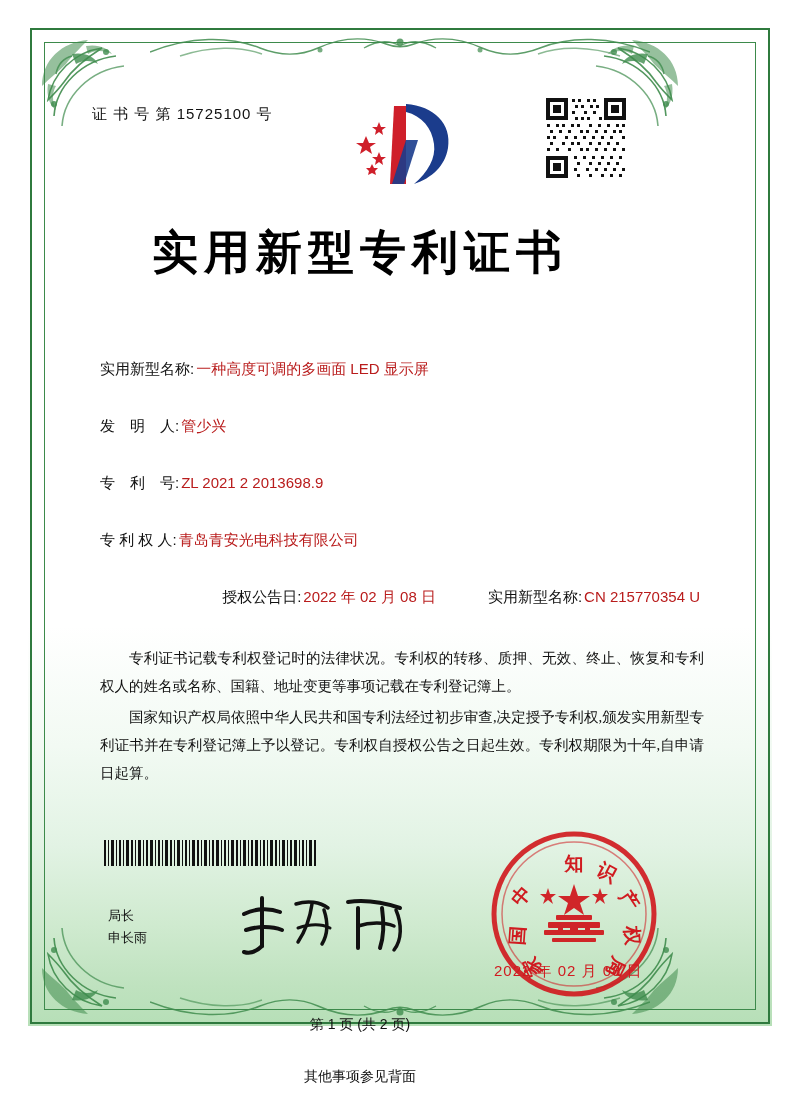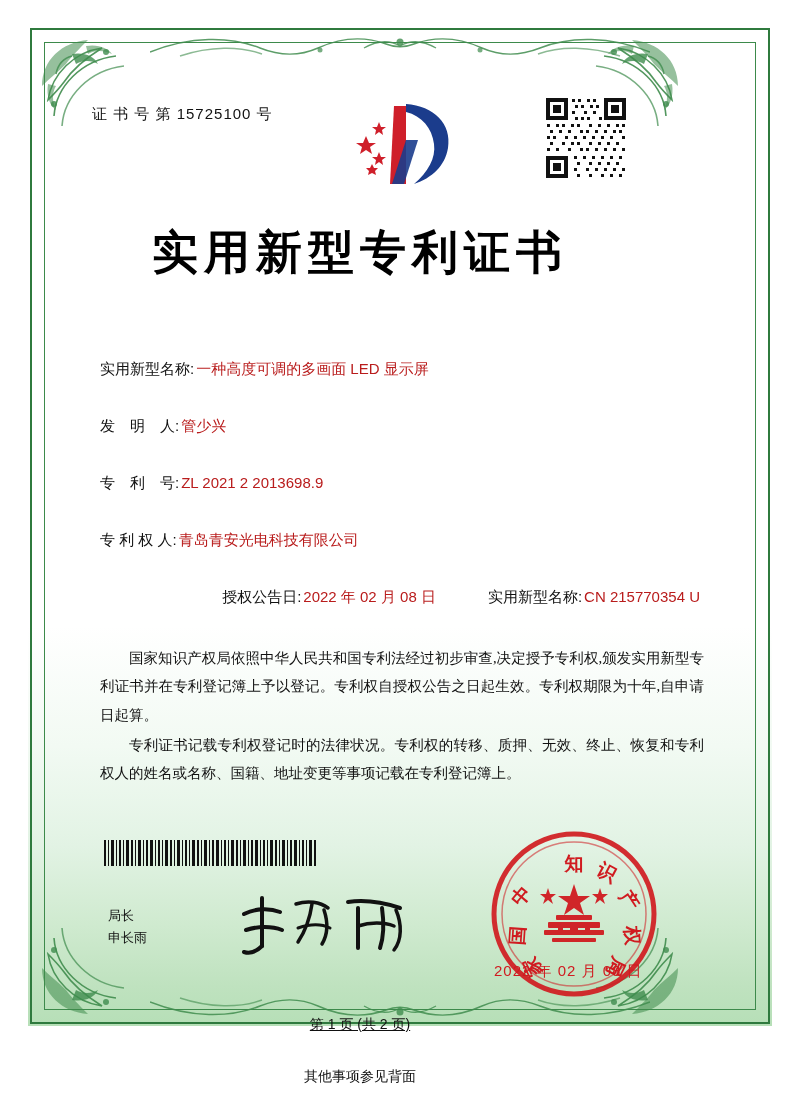--- a/index.html
+++ b/index.html
@@ -211,21 +211,20 @@
 
   
   .page-no {
     position: absolute;
     left: 0; right: 0;
     top: 1016px;
     text-align: center;
     font-size: 14px;
     color: #111;
     font-family: "Liberation Sans", sans-serif;
-    text-decoration: underline;
   }
   .footer-note {
     position: absolute;
     left: 0; right: 0;
     top: 1068px;
     text-align: center;
     font-size: 14px;
     color: #111;
     font-family: "Liberation Sans", sans-serif;
   }
@@ -460,22 +459,22 @@
     <div class="field-row spread">
       <span class="field-label">授权公告日:</span>
       <span class="field-value">2022 年 02 月 08 日</span>
       <span class="field-gap"></span>
       <span class="field-label">实用新型名称:</span>
       <span class="field-value">CN 215770354 U</span>
     </div>
   </div>
 
   <div class="paras">
+    <p>专利证书记载专利权登记时的法律状况。专利权的转移、质押、无效、终止、恢复和专利权人的姓名或名称、国籍、地址变更等事项记载在专利登记簿上。</p>
     <p>国家知识产权局依照中华人民共和国专利法经过初步审查,决定授予专利权,颁发实用新型专利证书并在专利登记簿上予以登记。专利权自授权公告之日起生效。专利权期限为十年,自申请日起算。</p>
-    <p>专利证书记载专利权登记时的法律状况。专利权的转移、质押、无效、终止、恢复和专利权人的姓名或名称、国籍、地址变更等事项记载在专利登记簿上。</p>
   </div>
 
   <div class="barcode">
     <svg viewBox="0 0 212 26" width="212" height="26" shape-rendering="crispEdges">
       <rect width="212" height="26" fill="#ffffff" opacity="0"></rect>
       <g fill="#111111">
         <rect x="0" y="0" width="2" height="26"></rect>
           <rect x="4" y="0" width="1" height="26"></rect>
         <rect x="7" y="0" width="3" height="26"></rect>
           <rect x="12" y="0" width="1" height="26"></rect>

